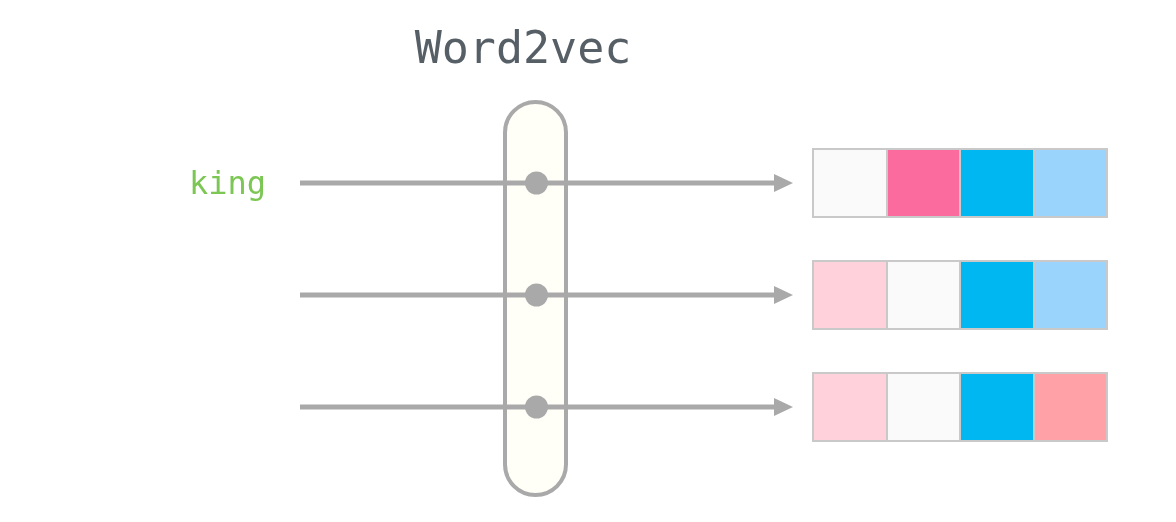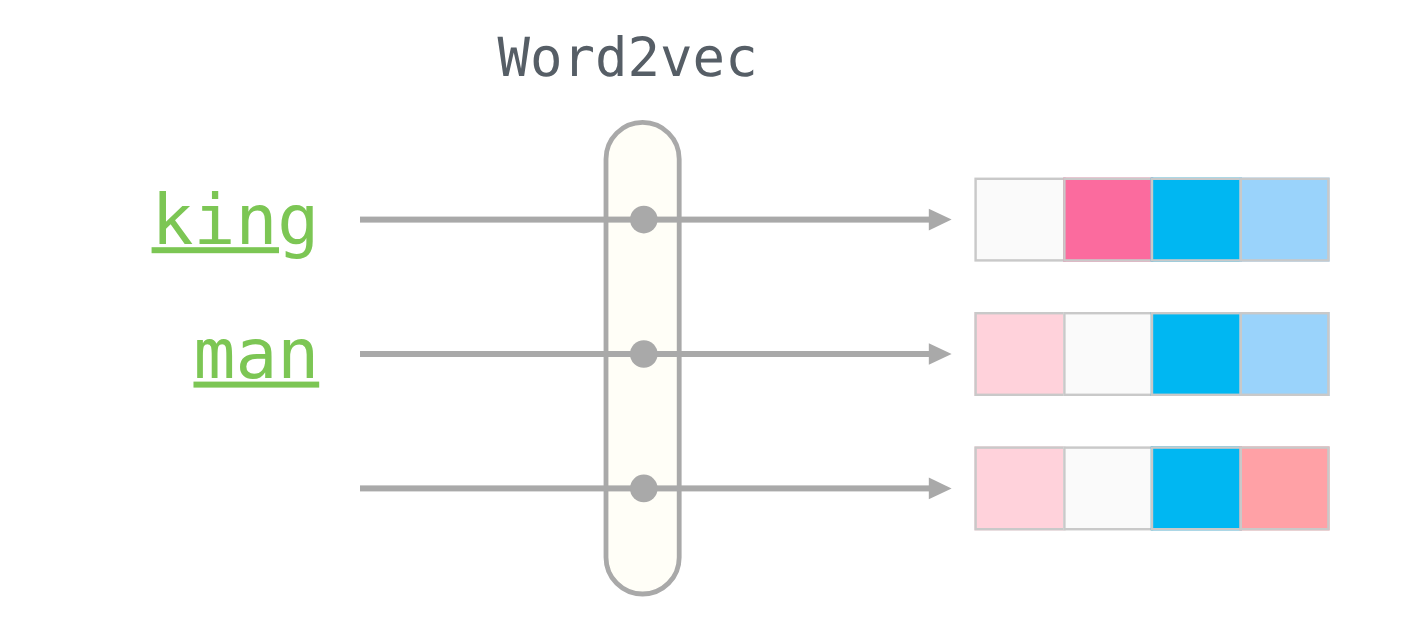--- a/index.html
+++ b/index.html
@@ -34,25 +34,24 @@
     height: 389px; 
     background: #FFFEF7;
     border: 4px solid #A9A9A9;
     border-radius: 34px;
     z-index: 1;
   }
   .word {
     position: absolute;
     right: 910px; 
     transform: translateY(-50%);
-    font-size: 58px;
+    font-size: 32px;
     color: #7CC654;
     white-space: nowrap;
     z-index: 2;
-    text-decoration: underline;
   }
   .arrow-line {
     position: absolute;
     left: 300px;
     width: 476px; 
     height: 5px;
     background: #A9A9A9;
     transform: translateY(-50%);
     z-index: 2;
   }
@@ -107,21 +106,20 @@
   <div class="arrow-line" style="top:183px"></div>
   <div class="arrow-head" style="top:183px"></div>
   <div class="node-dot" style="top:183px"></div>
   <div class="vector" style="top:148px">
     <div class="cell" style="background: rgb(250, 250, 250);"></div>
     <div class="cell" style="background: rgb(251, 107, 158);"></div>
     <div class="cell" style="background: rgb(0, 183, 242);"></div>
     <div class="cell" style="background: rgb(154, 211, 251);"></div>
   </div>
 
-  <div class="word" style="top:295px">man</div>
   <div class="arrow-line" style="top:295px"></div>
   <div class="arrow-head" style="top:295px"></div>
   <div class="node-dot" style="top:295px"></div>
   <div class="vector" style="top:260px">
     <div class="cell" style="background: rgb(255, 210, 219);"></div>
     <div class="cell" style="background: rgb(250, 250, 250);"></div>
     <div class="cell" style="background: rgb(0, 183, 242);"></div>
     <div class="cell" style="background: rgb(154, 211, 251);"></div>
   </div>
 

